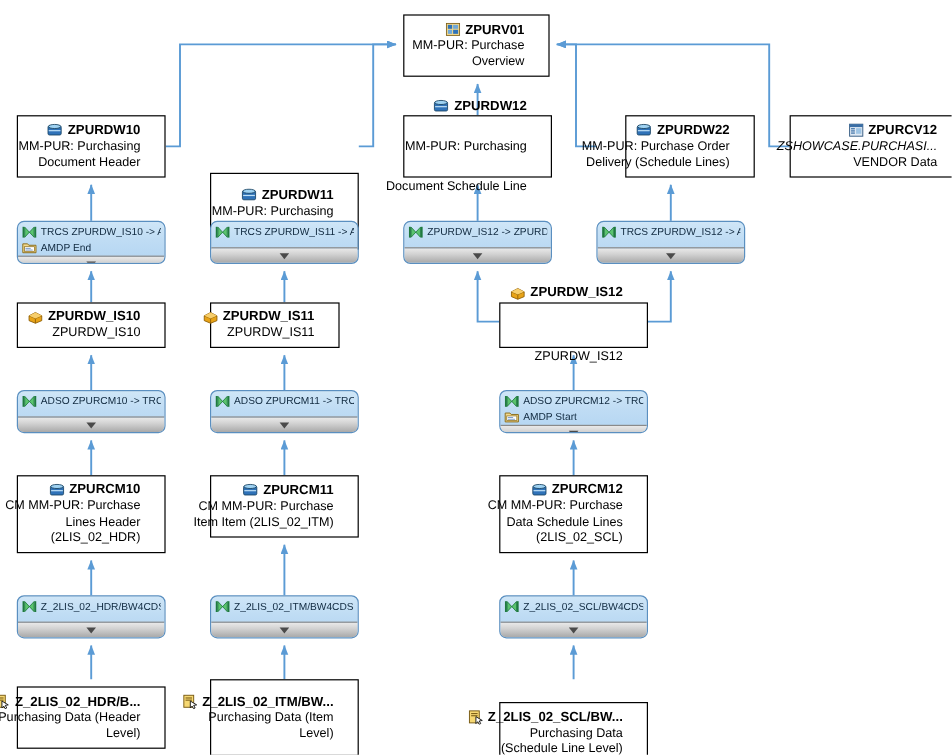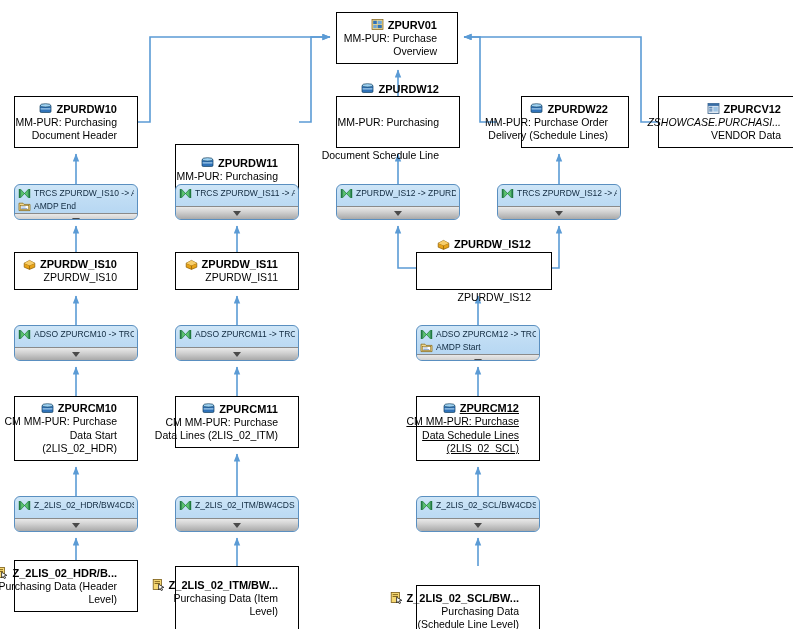--- a/index.html
+++ b/index.html
@@ -264,35 +264,35 @@
               <path d="M1.2 5.2 L6.5 2.4 L11.8 5.2 L11.8 9.2 L6.5 11.4 L1.2 9.2 Z" fill="#e8a317" stroke="#8a5c06" stroke-width="0.7"></path>
               <path d="M1.2 5.2 L6.5 7.4 L11.8 5.2" fill="none" stroke="#8a5c06" stroke-width="0.7"></path>
               <path d="M6.5 7.4 L6.5 11.4" stroke="#8a5c06" stroke-width="0.7"></path>
               <path d="M1.2 5.2 L6.5 2.4 L11.8 5.2 L6.5 7.4 Z" fill="#f7ce6b"></path>
             </svg>
           </span>
           <span>ZPURDW_IS10</span>
         </div>
         <div class="sub">ZPURDW_IS10</div>
       </div>
-      <div class="node" style="left: 175px; top: 252px; width: 124px; height: 38px;">
+      <div class="node" style="left: 175px; top: 252px; width: 108px; height: 38px;">
         <div class="title">
           <span class="ico">
             <svg viewBox="0 0 13 13" width="13" height="13">
               <path d="M1.2 5.2 L6.5 2.4 L11.8 5.2 L11.8 9.2 L6.5 11.4 L1.2 9.2 Z" fill="#e8a317" stroke="#8a5c06" stroke-width="0.7"></path>
               <path d="M1.2 5.2 L6.5 7.4 L11.8 5.2" fill="none" stroke="#8a5c06" stroke-width="0.7"></path>
               <path d="M6.5 7.4 L6.5 11.4" stroke="#8a5c06" stroke-width="0.7"></path>
               <path d="M1.2 5.2 L6.5 2.4 L11.8 5.2 L6.5 7.4 Z" fill="#f7ce6b"></path>
             </svg>
           </span>
           <span>ZPURDW_IS11</span>
         </div>
         <div class="sub">ZPURDW_IS11</div>
       </div>
-      <div class="node" style="left: 416px; top: 252px; width: 136px; height: 38px; gap: 40px;">
+      <div class="node" style="left: 416px; top: 252px; width: 124px; height: 38px; gap: 40px;">
         <div class="title">
           <span class="ico">
             <svg viewBox="0 0 13 13" width="13" height="13">
               <path d="M1.2 5.2 L6.5 2.4 L11.8 5.2 L11.8 9.2 L6.5 11.4 L1.2 9.2 Z" fill="#e8a317" stroke="#8a5c06" stroke-width="0.7"></path>
               <path d="M1.2 5.2 L6.5 7.4 L11.8 5.2" fill="none" stroke="#8a5c06" stroke-width="0.7"></path>
               <path d="M6.5 7.4 L6.5 11.4" stroke="#8a5c06" stroke-width="0.7"></path>
               <path d="M1.2 5.2 L6.5 2.4 L11.8 5.2 L6.5 7.4 Z" fill="#f7ce6b"></path>
             </svg>
           </span>
           <span>ZPURDW_IS12</span>
@@ -304,53 +304,53 @@
           <span class="ico">
             <svg viewBox="0 0 13 13" width="13" height="13">
               <rect x="1" y="3" width="11" height="7.5" rx="1.2" fill="#2f72b8" stroke="#16405f" stroke-width="0.7"></rect>
               <ellipse cx="6.5" cy="3.4" rx="5.2" ry="1.7" fill="#9fd2f2" stroke="#16405f" stroke-width="0.7"></ellipse>
               <rect x="1.6" y="6.4" width="9.8" height="1" fill="#bfe0f6"></rect>
             </svg>
           </span>
           <span>ZPURCM10</span>
         </div>
         <div class="sub">CM MM-PUR: Purchase</div>
-        <div class="sub">Data Start</div>
+        <div class="sub">Lines Header</div>
         <div class="sub">(2LIS_02_HDR)</div>
       </div>
       <div class="node" style="left: 175px; top: 396px; width: 124px; height: 52px;">
         <div class="title">
           <span class="ico">
             <svg viewBox="0 0 13 13" width="13" height="13">
               <rect x="1" y="3" width="11" height="7.5" rx="1.2" fill="#2f72b8" stroke="#16405f" stroke-width="0.7"></rect>
               <ellipse cx="6.5" cy="3.4" rx="5.2" ry="1.7" fill="#9fd2f2" stroke="#16405f" stroke-width="0.7"></ellipse>
               <rect x="1.6" y="6.4" width="9.8" height="1" fill="#bfe0f6"></rect>
             </svg>
           </span>
           <span>ZPURCM11</span>
         </div>
         <div class="sub">CM MM-PUR: Purchase</div>
-        <div class="sub">Data Lines (2LIS_02_ITM)</div>
-      </div>
-      <div class="node" style="left: 416px; top: 396px; width: 124px; height: 65px; text-decoration: underline;">
+        <div class="sub">Item Item (2LIS_02_ITM)</div>
+      </div>
+      <div class="node" style="left: 416px; top: 396px; width: 124px; height: 65px;">
         <div class="title">
           <span class="ico">
             <svg viewBox="0 0 13 13" width="13" height="13">
               <rect x="1" y="3" width="11" height="7.5" rx="1.2" fill="#2f72b8" stroke="#16405f" stroke-width="0.7"></rect>
               <ellipse cx="6.5" cy="3.4" rx="5.2" ry="1.7" fill="#9fd2f2" stroke="#16405f" stroke-width="0.7"></ellipse>
               <rect x="1.6" y="6.4" width="9.8" height="1" fill="#bfe0f6"></rect>
             </svg>
           </span>
           <span>ZPURCM12</span>
         </div>
         <div class="sub">CM MM-PUR: Purchase</div>
         <div class="sub">Data Schedule Lines</div>
         <div class="sub">(2LIS_02_SCL)</div>
       </div>
-      <div class="node" style="left: 14px; top: 560px; width: 124px; height: 52px;">
+      <div class="node" style="left: 14px; top: 572px; width: 124px; height: 52px;">
         <div class="title">
           <span class="ico">
             <svg viewBox="0 0 13 13" width="13" height="13">
               <rect x="1.2" y="1.4" width="8.2" height="10" fill="#f6d873" stroke="#7a5c15" stroke-width="0.8"></rect>
               <rect x="2.6" y="3.2" width="5.4" height="0.9" fill="#7a5c15"></rect>
               <rect x="2.6" y="5" width="5.4" height="0.9" fill="#7a5c15"></rect>
               <path d="M6.6 6.2 L11.9 9.4 L9.4 9.8 L10.6 12 L9.3 12.6 L8.1 10.4 L6.6 12 Z" fill="#ffffff" stroke="#1a1a1a" stroke-width="0.8" stroke-linejoin="round"></path>
             </svg>
           </span>
           <span>Z_2LIS_02_HDR/B...</span>

